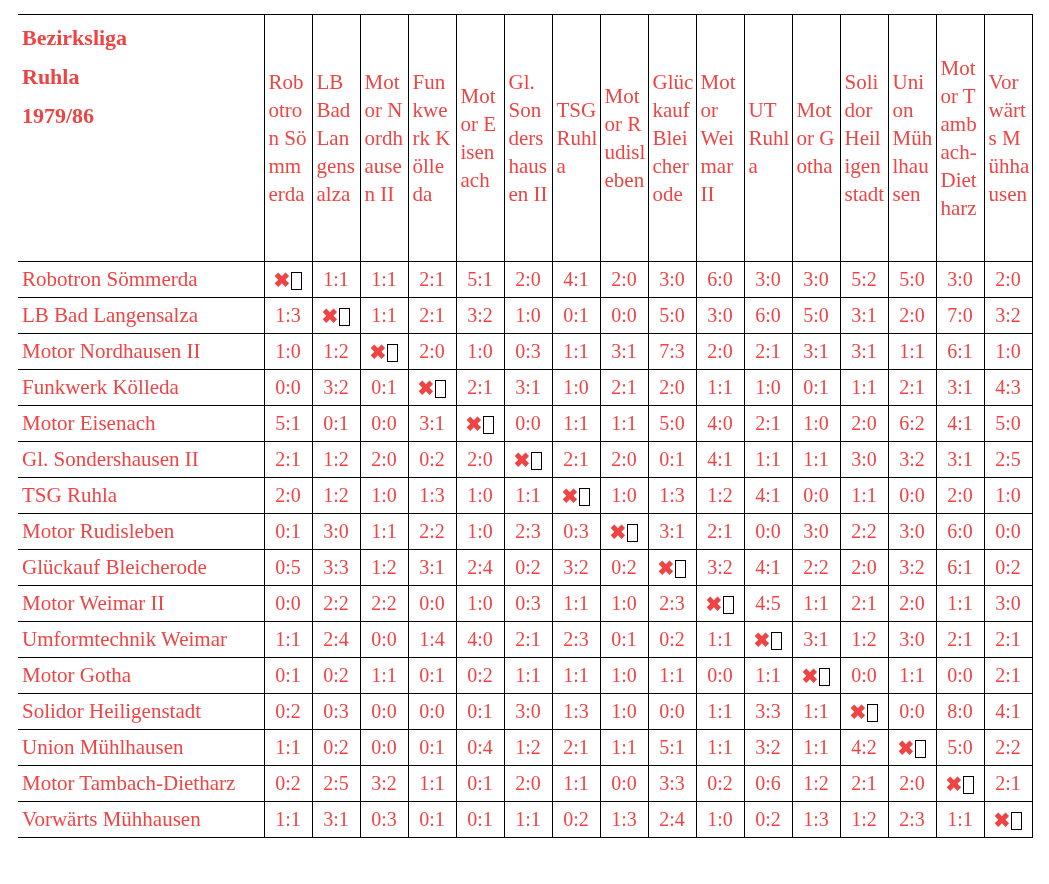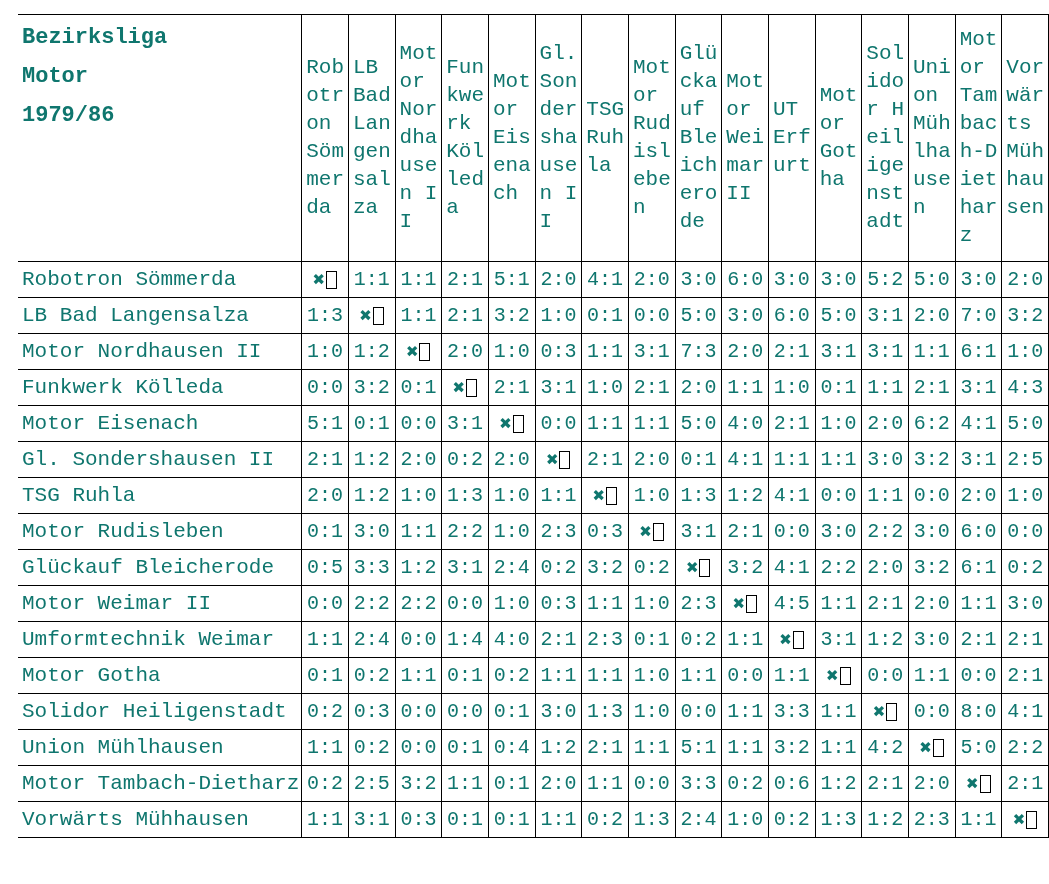--- a/index.html
+++ b/index.html
@@ -1,22 +1,22 @@
 <!DOCTYPE html>
 <html><head>
 <meta charset="utf-8">
 <style>
   html, body { margin: 0; padding: 0; background: #ffffff; }
   .page {
     position: relative;
     width: 1049px;
     height: 884px;
     background: #ffffff;
-    color: #0f766e;
-    font-family: Liberation Mono, monospace;
+    color: #ef4444;
+    font-family: Liberation Serif, serif;
     overflow: hidden;
   }
   .tablewrap { position: absolute; left: 18px; top: 14px; }
   table.cross { border-collapse: collapse; table-layout: fixed; }
   .cross th, .cross td { border: 1.5px solid #000; box-sizing: border-box; background: #fff; }
   
   th.title-cell {
     border-left: none;
     vertical-align: top;
     text-align: left;
@@ -85,34 +85,34 @@
           <col style="width: 48px;">
           <col style="width: 48px;">
           <col style="width: 48px;">
           <col style="width: 48px;">
           <col style="width: 48px;">
         </colgroup>
         <thead>
           <tr>
             <th class="title-cell">
               <div>Bezirksliga</div>
-              <div>Motor</div>
+              <div>Ruhla</div>
               <div>1979/86</div>
             </th>
             <th class="colhead">Robotron Sömmerda</th>
             <th class="colhead">LB Bad Langensalza</th>
             <th class="colhead">Motor Nordhausen II</th>
             <th class="colhead">Funkwerk Kölleda</th>
             <th class="colhead">Motor Eisenach</th>
             <th class="colhead">Gl. Sondershausen II</th>
             <th class="colhead">TSG Ruhla</th>
             <th class="colhead">Motor Rudisleben</th>
             <th class="colhead">Glückauf Bleicherode</th>
             <th class="colhead">Motor Weimar II</th>
-            <th class="colhead">UT Erfurt</th>
+            <th class="colhead">UT Ruhla</th>
             <th class="colhead">Motor Gotha</th>
             <th class="colhead">Solidor Heiligenstadt</th>
             <th class="colhead">Union Mühlhausen</th>
             <th class="colhead">Motor Tambach-Dietharz</th>
             <th class="colhead">Vorwärts Mühhausen</th>
           </tr>
         </thead>
         <tbody>
           <tr>
             <td class="rowhead">Robotron Sömmerda</td>

